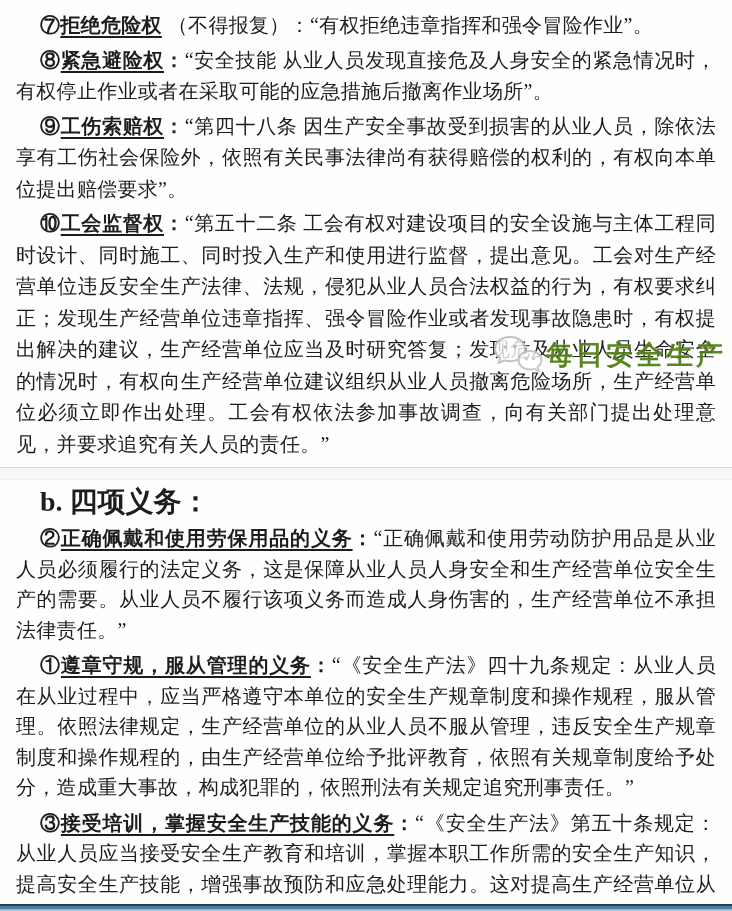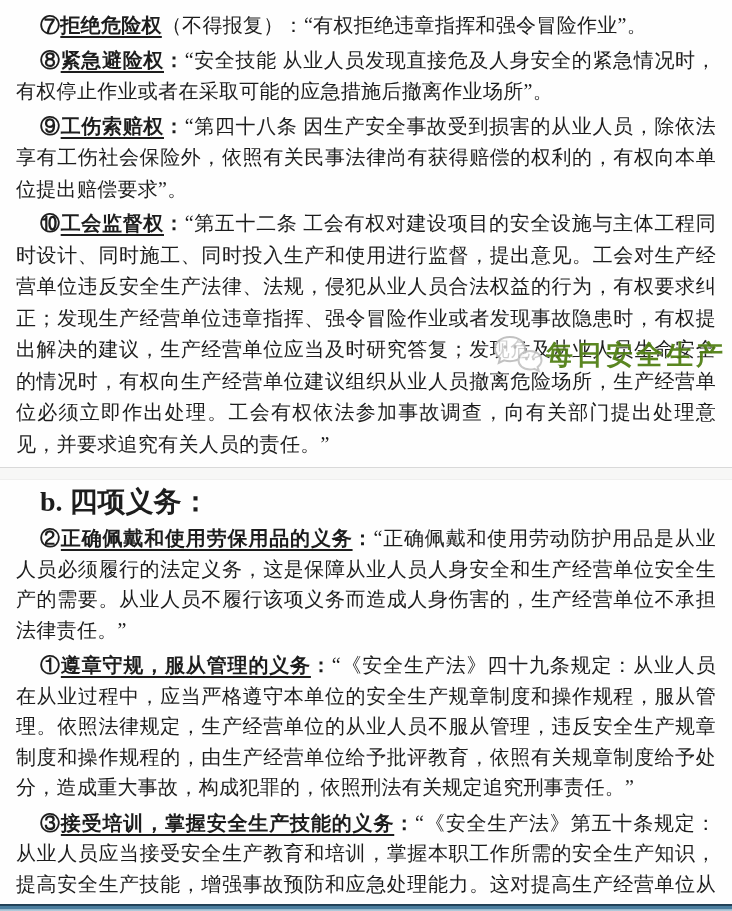--- a/index.html
+++ b/index.html
@@ -24,21 +24,21 @@
     letter-spacing:0.3px;
   }
   .page2 p.para{line-height:30.5px;margin-bottom:5px;}
   .num{font-weight:bold;}
   .ttl{
     font-weight:bold;
     text-decoration:underline;
     text-decoration-thickness:1.5px;
     text-underline-offset:4px;
   }
-  .mid{font-weight:normal;}
+  .mid{font-weight:normal;margin-left:6px;}
   .mid-b{font-weight:bold;}
   .heading{
     margin:2px 0 6px 0;
     font-size:28px;
     line-height:31px;
     font-weight:bold;
     text-indent:24px;
   }
   .page-divider{
     margin-top:7px;

